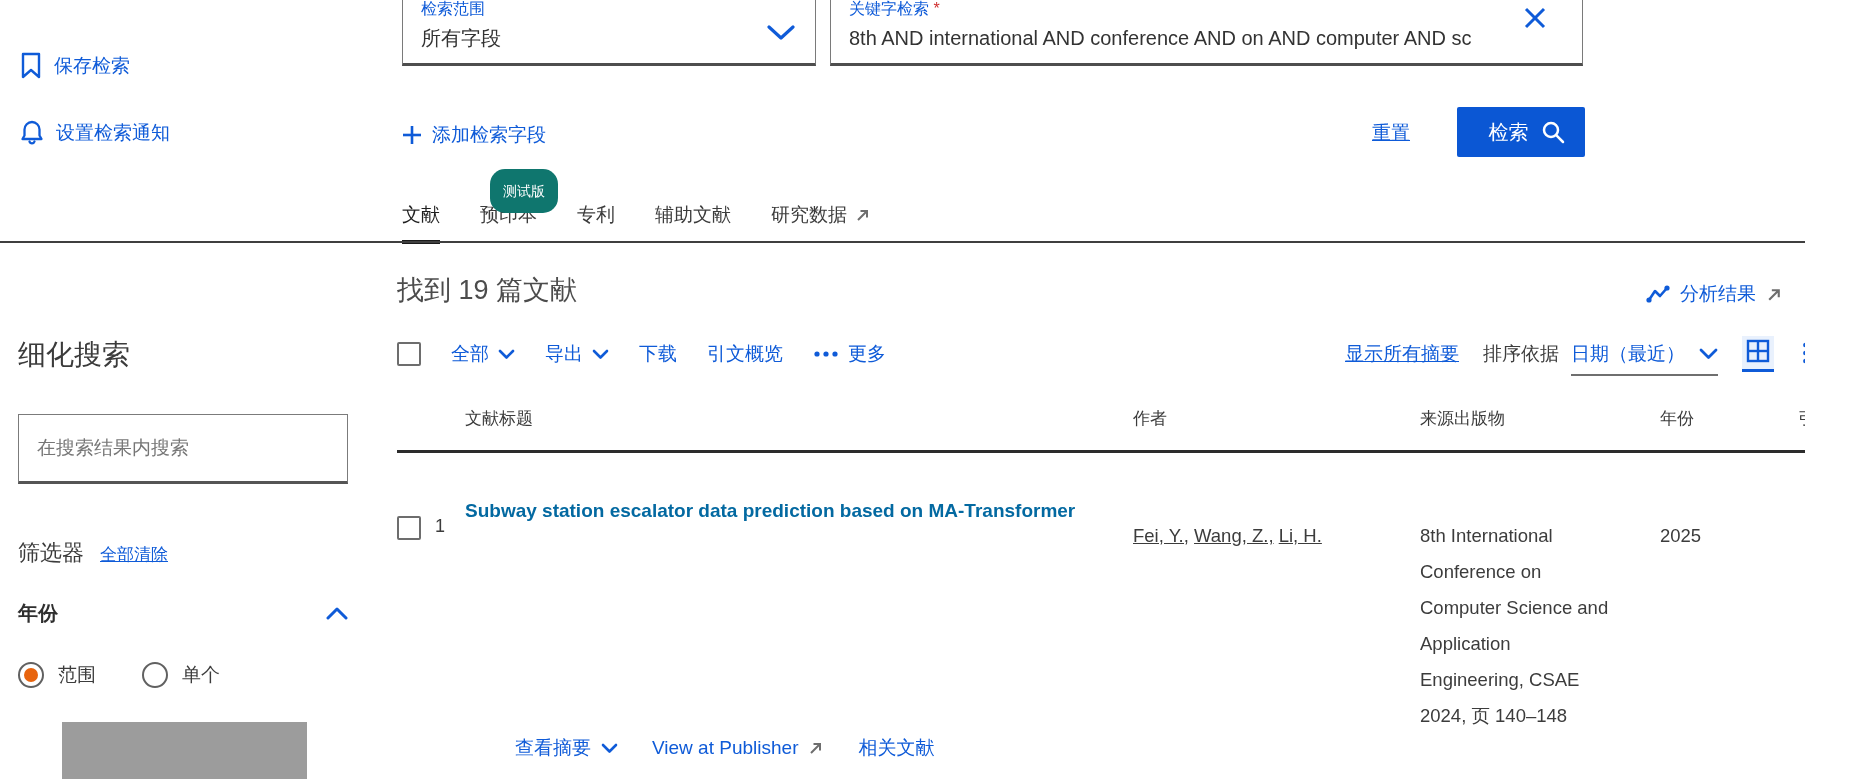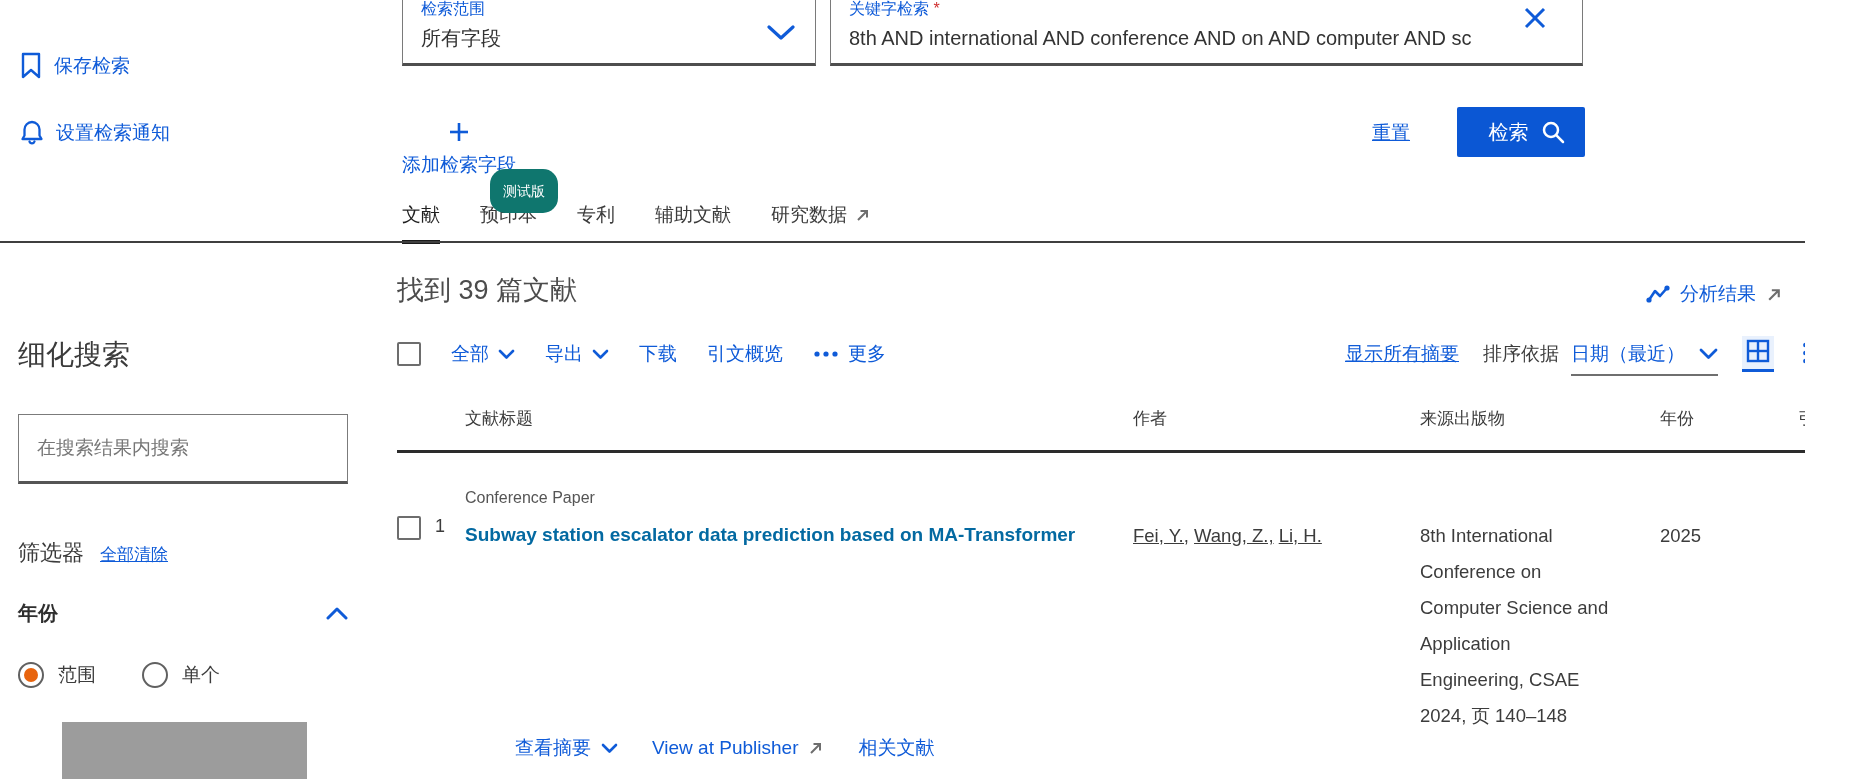--- a/index.html
+++ b/index.html
@@ -10,21 +10,21 @@
   
   .field-box { position:absolute; top:-16px; height:82px; border:1px solid #7a7a7a; border-bottom:3px solid #4e4e4e; background:#fff; padding:0 18px; overflow:hidden; }
   .field-box .f-label { margin-top:16px; font-size:16px; color:#0f5bd8; line-height:16px; white-space:nowrap; }
   .field-box .f-value { margin-top:8px; font-size:20px; color:#333; line-height:26px; white-space:nowrap; overflow:hidden; }
   .req { color:#cf2f2f; }
   .box-chevron { position:absolute; right:20px; top:40px; }
   .clear-x { position:absolute; left:691px; top:20px; cursor:pointer; }
 
   .side-link { position:absolute; left:20px; display:flex; align-items:center; gap:12px; font-size:19px; color:#0f5bd8; cursor:pointer; }
 
-  .add-field { position:absolute; left:402px; top:122px; display:flex; align-items:center; gap:10px; font-size:19px; color:#0f5bd8; cursor:pointer;flex-direction:column; }
+  .add-field { position:absolute; left:402px; top:122px; display:flex; align-items:center; gap:10px; font-size:19px; color:#0f5bd8; cursor:pointer; }
   .reset-link { position:absolute; left:1372px; top:120px; font-size:19px; color:#0f5bd8; text-decoration:underline; cursor:pointer; }
   .search-btn { position:absolute; left:1457px; top:107px; width:128px; height:50px; background:#0b57d4; color:#fff; border:none; font-size:20px; font-family:inherit; display:flex; align-items:center; justify-content:center; gap:12px; cursor:pointer; border-radius:2px;padding-left:11px; }
 
   
   .tabs { position:absolute; left:402px; top:202px; display:flex; gap:40px; font-size:19px; color:#3c3c3c; }
   .tab { padding-bottom:12px; position:relative; cursor:pointer; display:flex; align-items:flex-start; gap:8px; }
   .tab.active { color:#1f1f1f; border-bottom:4px solid #1a1a1a; }
   .beta-badge { position:absolute; top:-33px; left:10px; background:#0f766e; color:#fff; font-size:14px; line-height:14px; padding:15px 13px; border-radius:15px; white-space:nowrap; }
   .page-divider { position:absolute; left:0; top:241px; width:1851px; height:2px; background:#3f3f3f; }
 
@@ -171,21 +171,21 @@
       <span>研究数据</span>
       <span style="margin-top:5px;">
         <svg width="16" height="16" viewBox="0 0 16 16">
             <path d="M3 13 L12 4 M5.5 4 H12 V10.5" fill="none" stroke="#6e6e6e" stroke-width="2"></path>
           </svg>
       </span>
     </div>
   </div>
   <div class="page-divider"></div>
 
-  <div class="results-count">找到 39 篇文献</div>
+  <div class="results-count">找到 19 篇文献</div>
 
   <div class="analyze">
     <span>
       <svg width="24" height="19" viewBox="0 0 24 19">
         <polyline points="3,15 9,6 14,11 21,3" fill="none" stroke="#0f5bd8" stroke-width="2.6" stroke-linecap="round" stroke-linejoin="round"></polyline>
         <circle cx="3" cy="15" r="2.6" fill="#0f5bd8"></circle>
           <circle cx="21" cy="3" r="2.6" fill="#0f5bd8"></circle>
       </svg>
     </span>
     <span>分析结果</span>
@@ -278,21 +278,20 @@
     <div class="th-cit">引文</div>
   </div>
   <div class="thead-line"></div>
 
   <div class="row grid-cols">
     <div class="cell-select">
       <div class="checkbox"></div>
       <div class="row-index">1</div>
     </div>
     <div>
-      <div class="doc-type">Conference Paper</div>
       <div class="doc-title">Subway station escalator data prediction based on MA-Transformer</div>
     </div>
     <div class="cell-pad authors">
       <span>Fei, Y.,</span>
       <span>Wang, Z.,</span>
       <span>Li, H.</span>
     </div>
     <div class="cell-pad">
       <div class="source-text">8th International Conference on Computer Science and Application Engineering, CSAE 2024, 页 140–148</div>
     </div>

